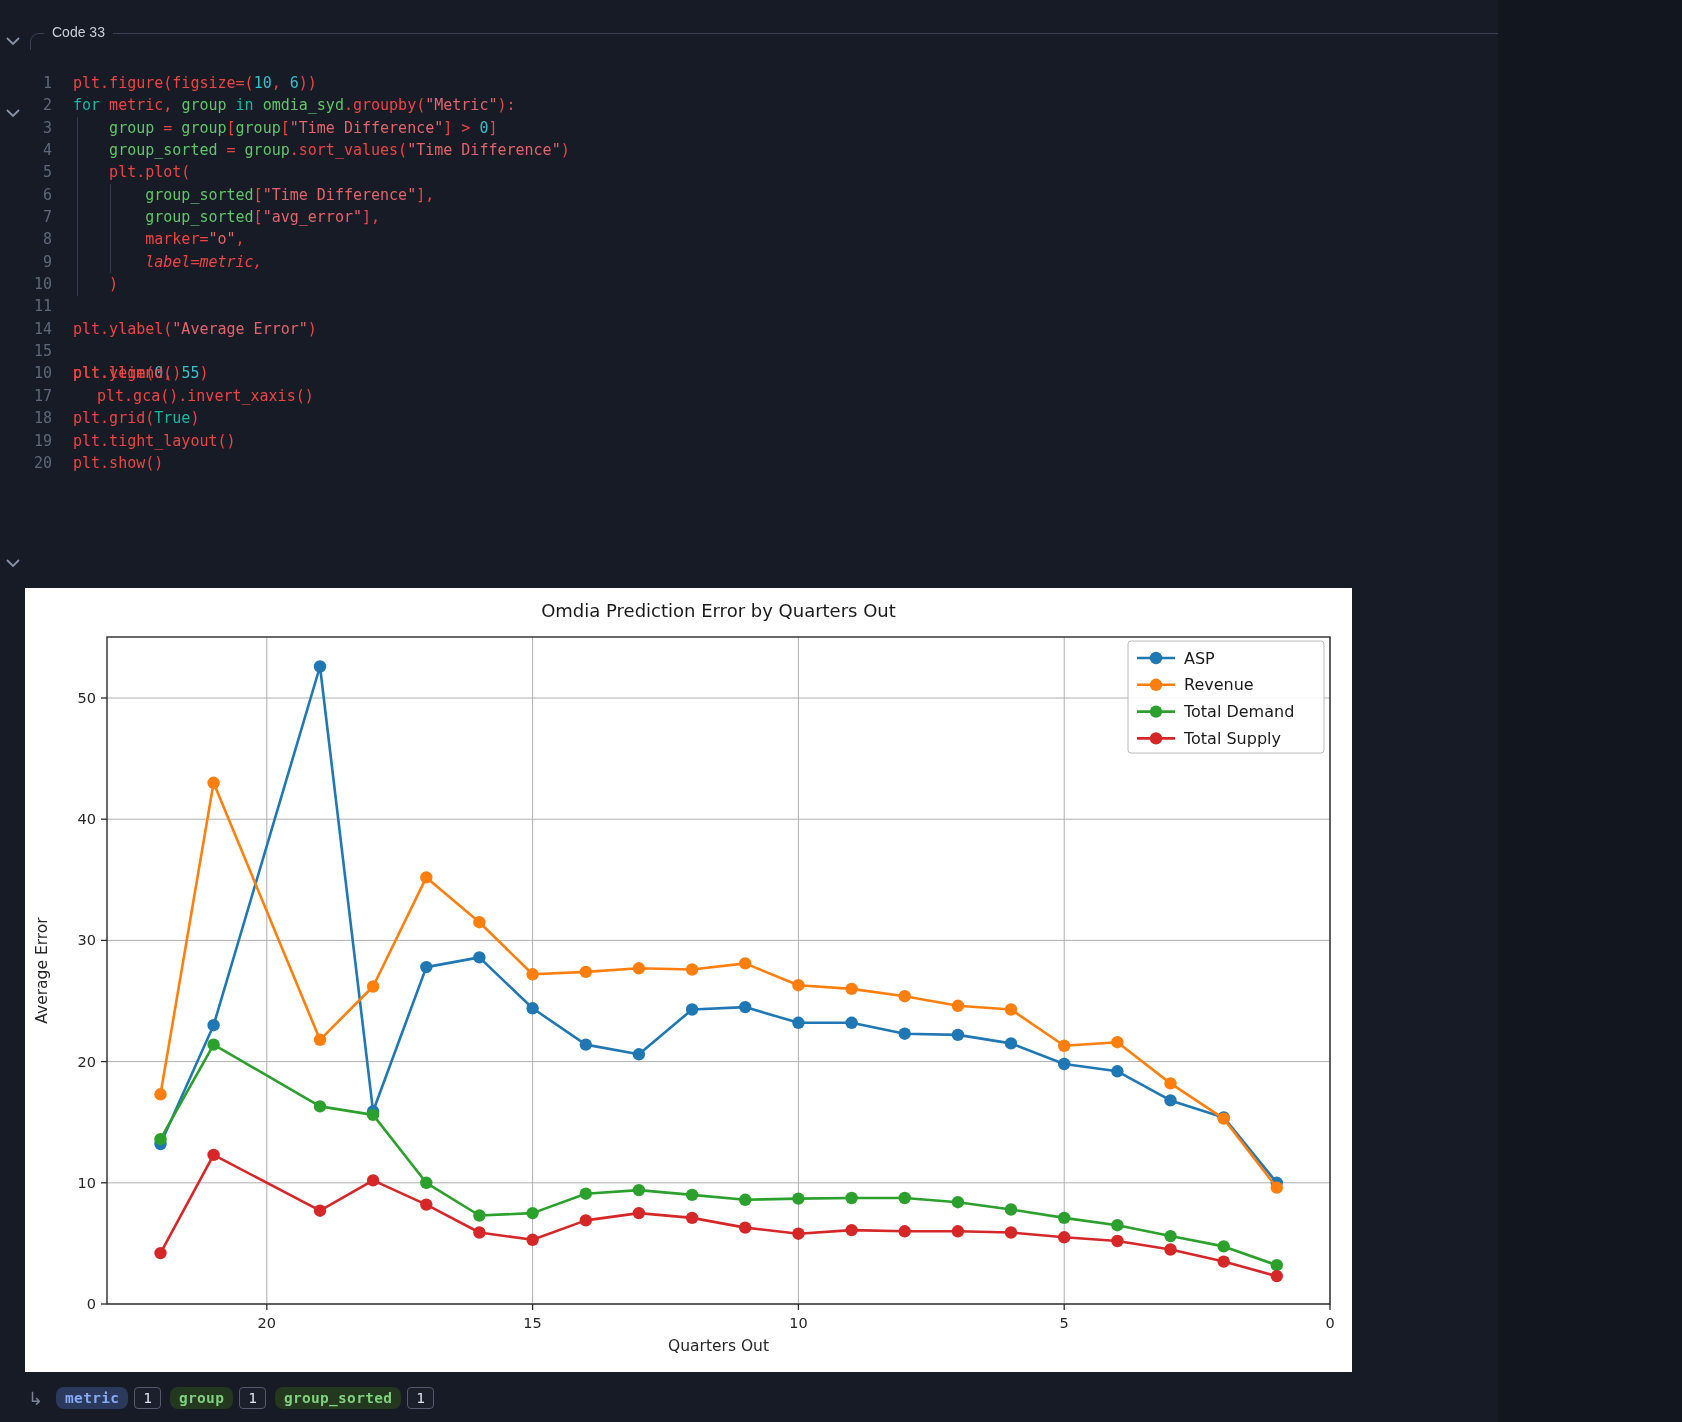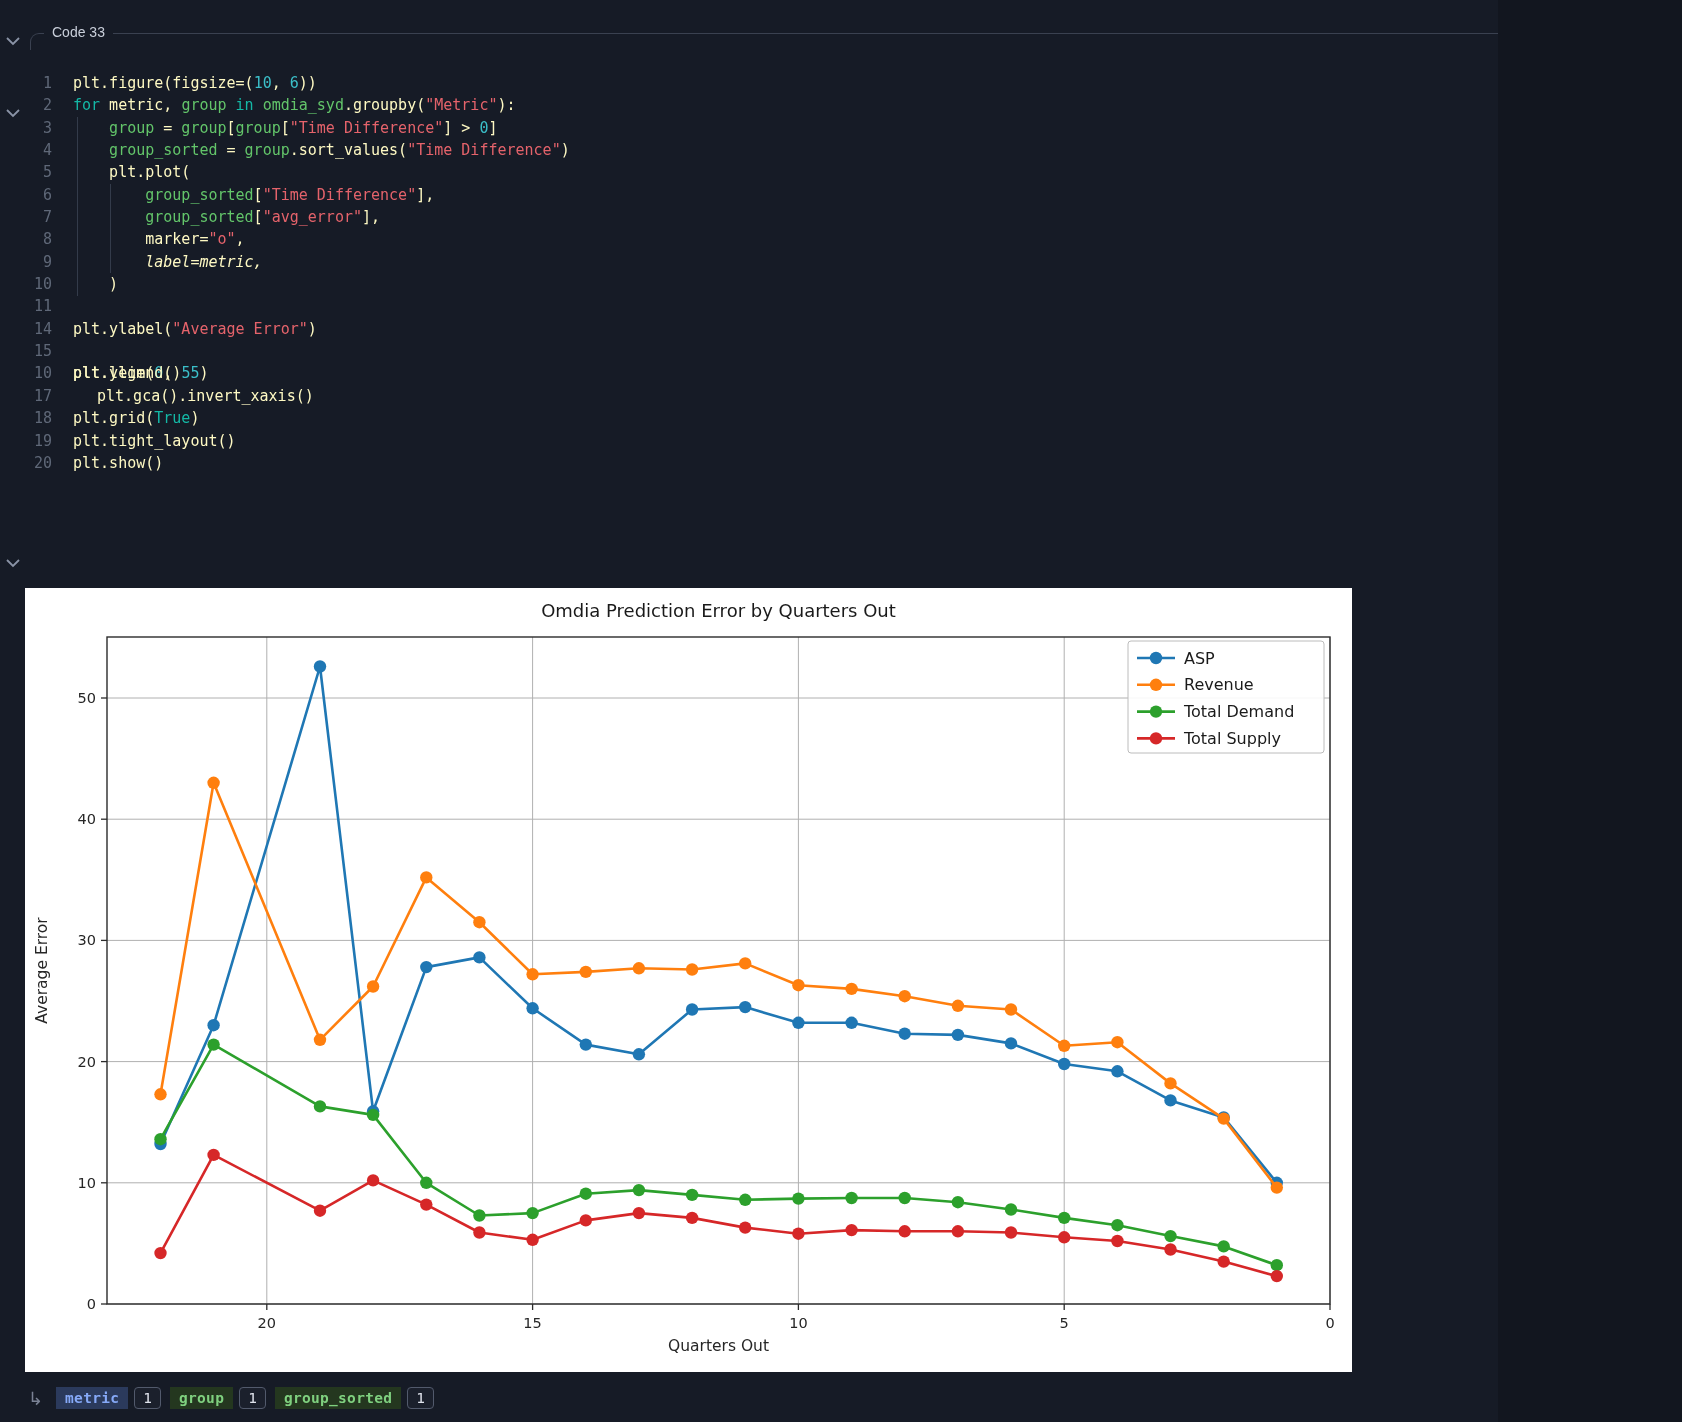--- a/index.html
+++ b/index.html
@@ -11,32 +11,32 @@
   #cell-label{position:absolute;left:44px;top:24px;font-family:"Liberation Sans","DejaVu Sans",sans-serif;
         font-size:14px;color:#c9cfda;background:#161b26;padding:0 8px;z-index:2;}
   #cell-border{position:absolute;left:30px;top:33px;width:1520px;height:16px;
         border-top:1px solid #3a4150;border-left:1px solid #3a4150;border-right:1px solid #3a4150;
         border-radius:9px 9px 0 0;z-index:1;}
   
   #code-area{position:absolute;left:0;top:72px;width:1560px;z-index:3;}
   .code-line{display:flex;height:22.35px;line-height:22.35px;font-size:15px;white-space:pre;}
   .lineno{width:52px;text-align:right;color:#5f6878;flex:none;user-select:none;}
   .codetxt{margin-left:21px;color:#d8dee9;}
-  .tok-d{color:#fef9c3;}
+  .tok-d{color:#ef4444;}
   .tok-k{color:#14b8a6;}
   .tok-g{color:#63c56a;}
   .tok-s{color:#e5636b;}
   .tok-n{color:#3bbfc9;}
   .indent-guide{position:absolute;width:1px;background:#333b4a;z-index:0;}
   
   #figure{position:absolute;left:25px;top:588px;width:1327px;height:784px;background:#ffffff;}
   
   #status-bar{position:absolute;left:28px;top:1387px;display:flex;align-items:center;gap:9px;font-size:14.5px;}
   #return-arrow{color:#7a8294;font-size:18px;margin-right:4px;font-family:"DejaVu Sans",sans-serif;}
-  .badge{border-radius:0;padding:3px 9px;font-weight:bold;letter-spacing:.3px;}
+  .badge{border-radius:8px;padding:3px 9px;font-weight:bold;letter-spacing:.3px;}
   .badge.blue{background:#2b3a5c;color:#86a9f8;}
   .badge.green{background:#24371f;color:#7fd07f;}
   .count{border:1px solid #525a6c;border-radius:4px;background:#1b202c;color:#dfe3ec;
          padding:2px 8px;margin-left:-3px;}
   #plus-icon{position:absolute;left:1615px;top:1398px;color:#4a5264;font-size:17px;
          font-family:"DejaVu Sans",sans-serif;}
 </style>
 </head>
 <body>
 

